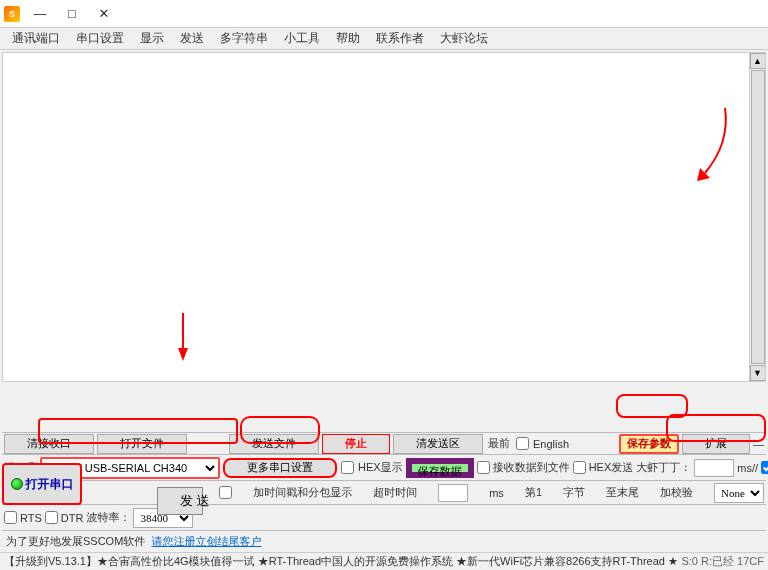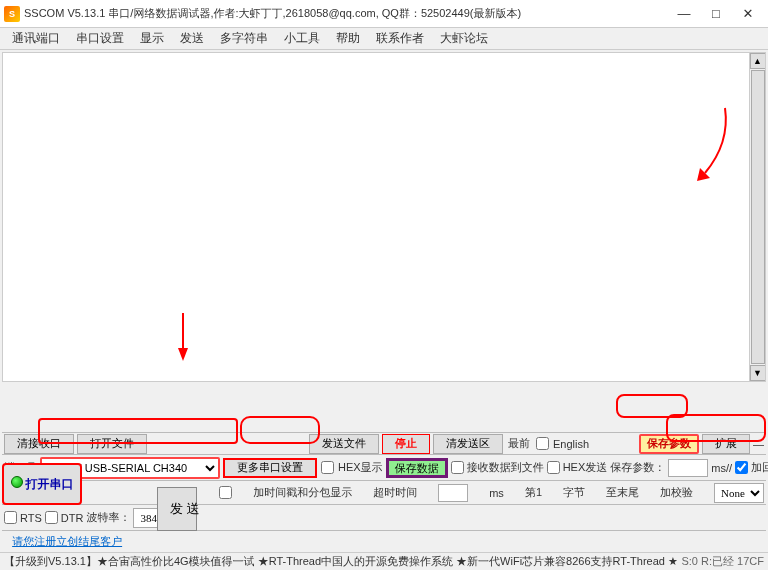--- a/index.html
+++ b/index.html
@@ -112,32 +112,32 @@
     .scroll-thumb {
       flex: 1;
       width: 14px;
       background: #e0e0e0;
       border: 1px solid #aaa;
       margin: 1px;
     }
 
     .btn-small {
       height: 20px;
-      padding: 0 12px;
+      padding: 0 22px;
       font-size: 11px;
       background: #e0e0e0;
       border: 1px solid #aaa;
       cursor: pointer;
       white-space: nowrap;
       font-family: "Microsoft YaHei", sans-serif;
     }
 
     .btn-green {
       background: #90ee90;
-      border: 3px solid #701a75;
+      border: 6px solid #701a75;
       height: 20px;
       padding: 0 6px;
       font-size: 11px;
       cursor: pointer;
       white-space: nowrap;
       font-family: "Microsoft YaHei", sans-serif;
     }
 
     .label-text {
       font-size: 11px;
@@ -260,21 +260,20 @@
       overflow: hidden;
     }
   </style>
 </head>
 <body>
 
 <div class="full-layout">
 
   <div class="title-bar">
     <div class="title-bar-icon">S</div>
-    <span class="title-bar-text">SSCOM V5.13.1 串口/网络数据调试器,作者:大虾丁丁,2618058@qq.com, QQ群：52502449(最新版本)</span>
     <div class="title-bar-controls">
       <button class="title-btn">—</button>
       <button class="title-btn">□</button>
       <button class="title-btn close">✕</button>
     </div>
   </div>
 
   <div class="menu-bar">
     <span class="menu-item">通讯端口</span>
     <span class="menu-item">串口设置</span>
@@ -325,29 +324,29 @@
       <span class="label-text">—</span>
     </div>
 
     <div class="port-row" style="height:26px;">
       <span class="label-text">端口号</span>
       <div style="position:relative; display:inline-block;">
         <select class="port-combo">
           <option>COM7 USB-SERIAL CH340</option>
         </select>
       </div>
-      <button class="btn-small" style="border:2px solid red; border-radius:0;">更多串口设置</button>
+      <button class="btn-small" style="border:2px solid red; border-radius:8px;">更多串口设置</button>
       <input type="checkbox" style="margin: 0px 1px;">
       <span class="label-text">HEX显示</span>
       <button class="btn-green">保存数据</button>
       <input type="checkbox" style="">
       <span class="label-text">接收数据到文件</span>
       <input type="checkbox" style="">
       <span class="label-text">HEX发送</span>
-      <span class="label-text">保存参数：</span>
+      <span class="label-text">大虾丁丁：</span>
       <input type="text" class="input-small" style="width: 40px;">
       <span class="label-text">ms//</span>
       <input type="checkbox" checked="" style="">
       <span class="label-text">加回车换行</span>
 
     </div>
 
     <div class="send-row" style="height:24px;gap:21px;">
       <div style="width:200px;"></div>
       <input type="checkbox" style="">
@@ -369,31 +368,32 @@
       <span class="label-text">RTS</span>
       <input type="checkbox" style="">
       <span class="label-text">DTR</span>
       <span class="label-text">波特率：</span>
       <select class="select-small" style="width:60px;">
         <option>38400</option>
         <option>9600</option>
         <option>115200</option>
       </select>
 
-      <button class="btn-small" style="height:44px; position:absolute; left:155px; top:-18px; width:40px; font-size:13px; border:1px solid #888;">发 送</button>
+      <button class="btn-small" style="height:28px; position:absolute; left:155px; top:-18px; width:40px; font-size:13px; border:1px solid #888;">发 送</button>
 
       <div style="position:absolute; left:0px; top:-42px; display:flex; flex-direction:column; align-items:center;">
-        <div style="position:relative; border:2px solid red; border-radius:4px; padding:11px 3px; background:#e0e0e0; cursor:pointer; font-size:11px; height:42px; width:80px; display:flex; justify-content:center; gap:3px;">
+        <div style="position:relative; border:2px solid red; border-radius:4px; padding:1px 3px; background:#e0e0e0; cursor:pointer; font-size:11px; height:42px; width:80px; display:flex; align-items:center; justify-content:center; gap:3px;">
           <span style="width:12px;height:12px;border-radius:50%;background:radial-gradient(circle at 35% 35%,#66ff66,#009900);border:1px solid #006600;display:inline-block;"></span>
           <span style="font-size:12px;font-weight:bold;color:#0000aa;">打开串口</span>
         </div>
       </div>
     </div>
 
     <div class="info-row">
+      <span style="color:#333;">为了更好地发展SSCOM软件</span>
       &nbsp;&nbsp;
       <span style="color:#0066cc; text-decoration:underline; cursor:pointer;">请您注册立创结尾客户</span>
     </div>
   </div>
 
   <div class="status-bar">
     <span style="flex:1; overflow:hidden; white-space:nowrap; color:#333;">【升级到V5.13.1】★合宙高性价比4G模块值得一试 ★RT-Thread中国人的开源免费操作系统 ★新一代WiFi芯片兼容8266支持RT-Thread ★8studio...</span>
     <span style="color:#666; margin-left:4px;">S:0  R:已经 17CF</span>
   </div>
 

